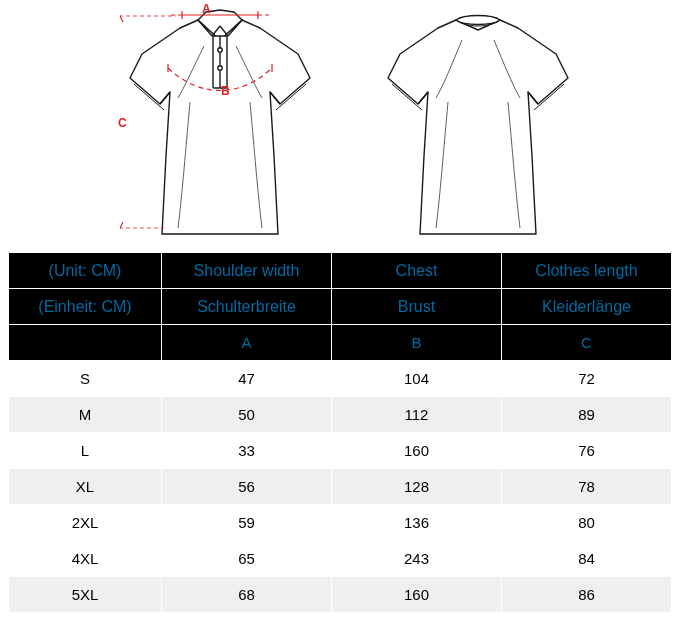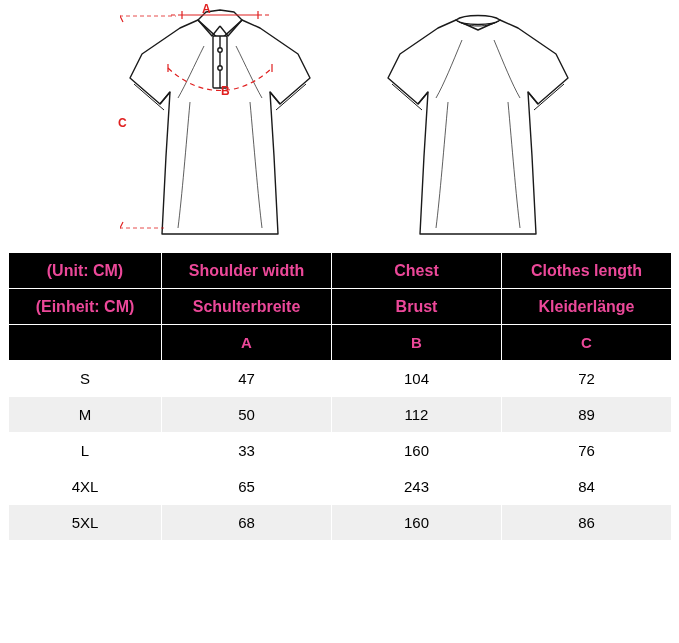--- a/index.html
+++ b/index.html
@@ -63,22 +63,22 @@
     height: 35px;
     vertical-align: middle;
   }
   .size-table col.c1 { width: 153px; }
   .size-table col.c2 { width: 170px; }
   .size-table col.c3 { width: 170px; }
   .size-table col.c4 { width: 170px; }
 
   .hdr td, .hdr th {
     background: #000000;
-    color: #ec4899;
-    font-weight: bold;
+    color: #0369a1;
+    font-weight: normal;
     font-size: 16px;
     border-color: #ffffff;
   }
   .hdr.letters td {
     font-size: 15px;
   }
   .row-odd td {
     background: #ffffff;
     color: #000000;
   }
@@ -205,20 +205,32 @@
         <td>50</td>
         <td>112</td>
         <td>89</td>
       </tr>
       <tr class="row-odd">
         <td>L</td>
         <td>33</td>
         <td>160</td>
         <td>76</td>
       </tr>
+      <tr class="row-even">
+        <td>XL</td>
+        <td>56</td>
+        <td>128</td>
+        <td>78</td>
+      </tr>
+      <tr class="row-odd">
+        <td>2XL</td>
+        <td>59</td>
+        <td>136</td>
+        <td>80</td>
+      </tr>
       <tr class="row-odd">
         <td>4XL</td>
         <td>65</td>
         <td>243</td>
         <td>84</td>
       </tr>
       <tr class="row-even">
         <td>5XL</td>
         <td>68</td>
         <td>160</td>

